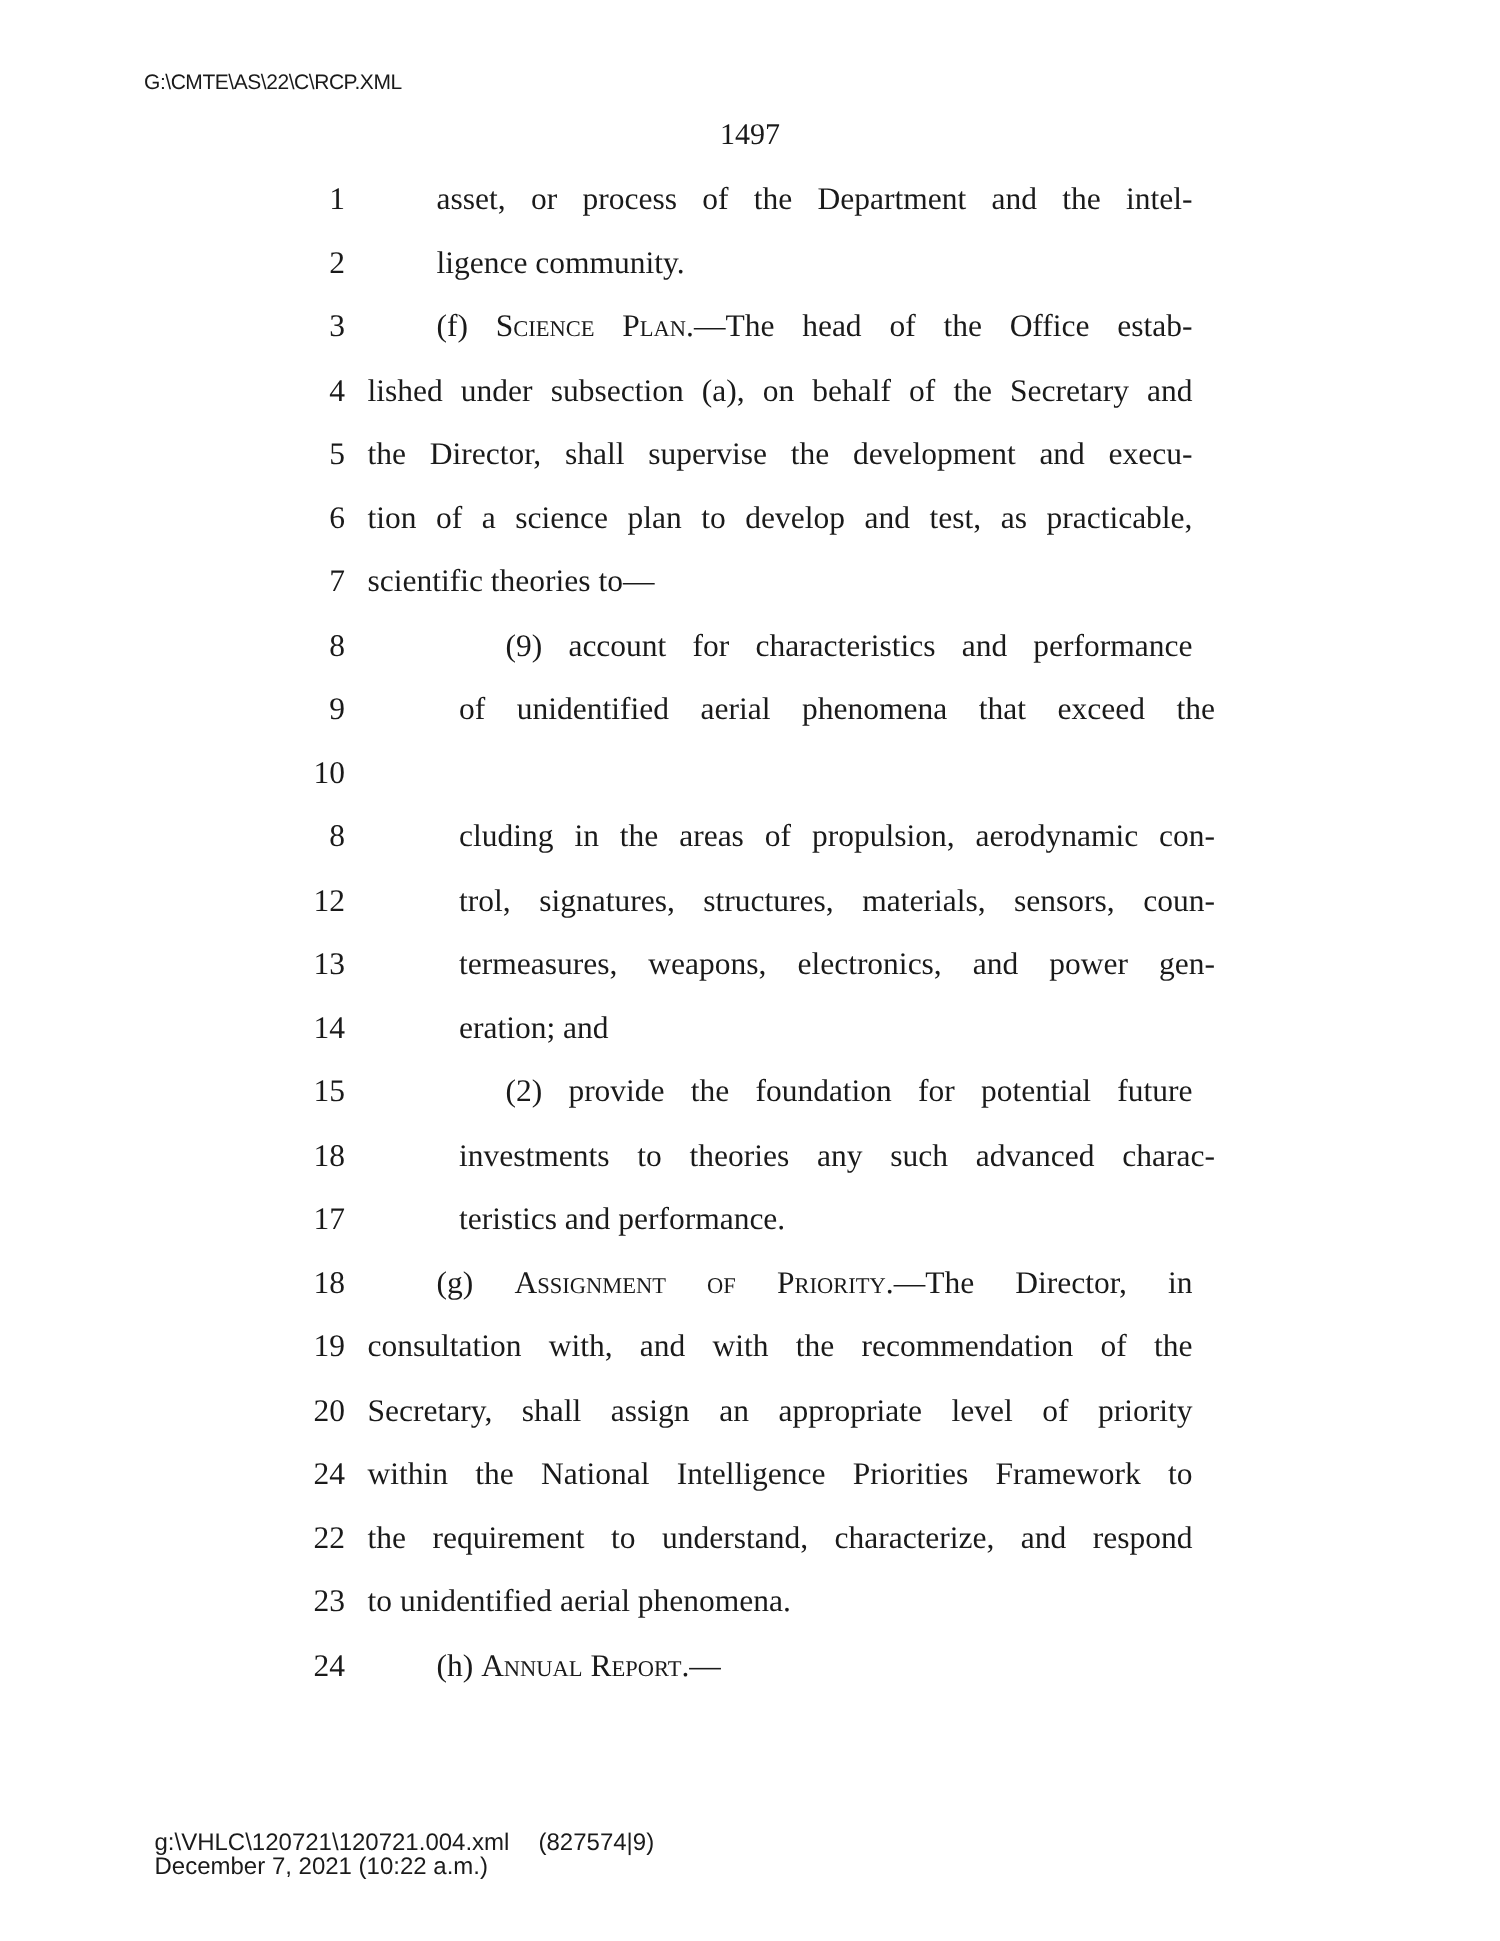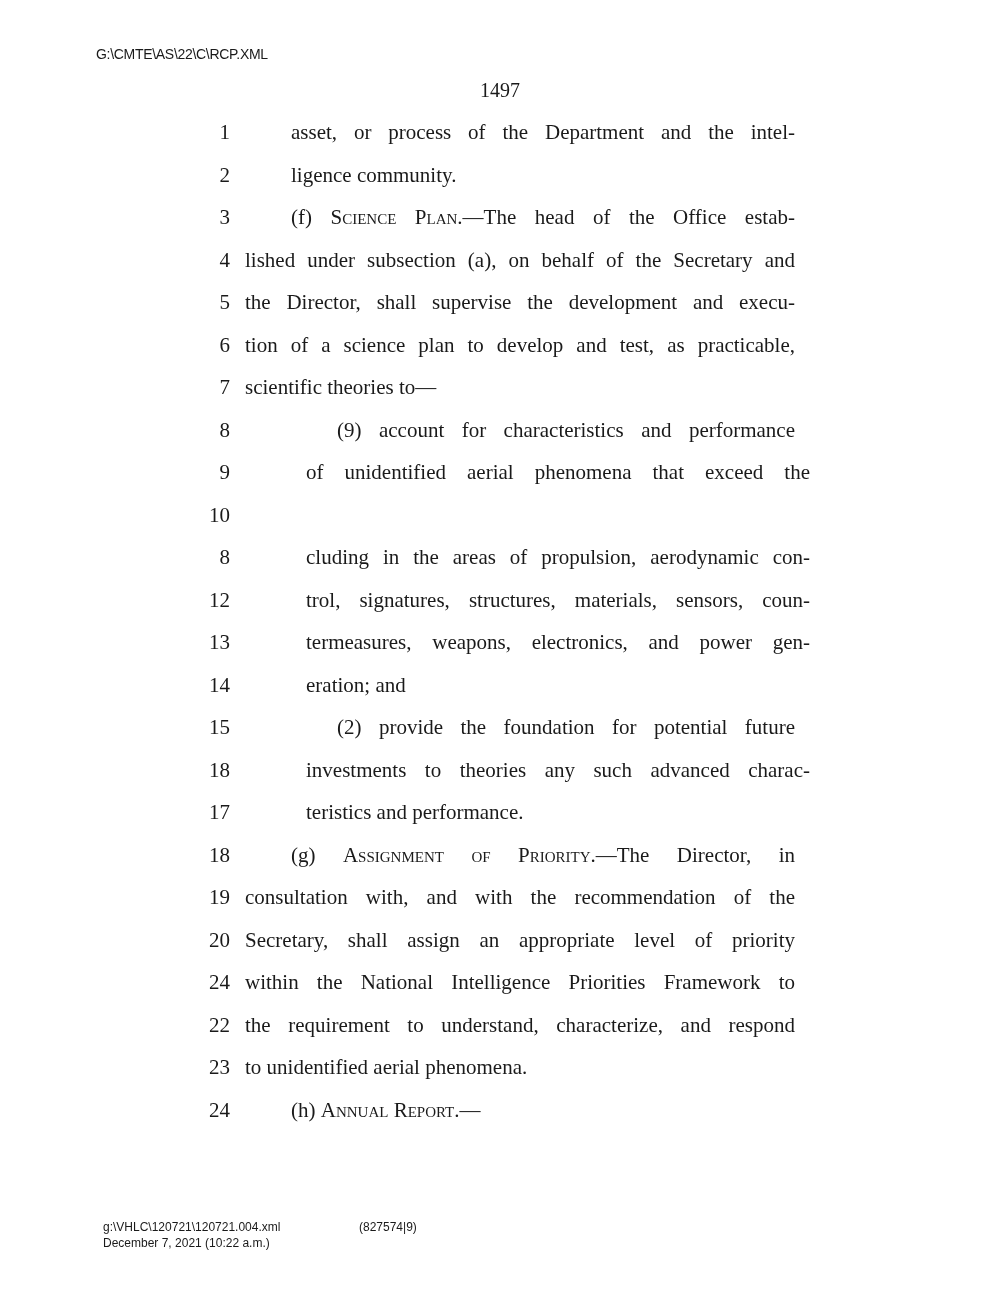--- a/index.html
+++ b/index.html
@@ -6,21 +6,21 @@
   body { width: 1000px; height: 1294px; position: relative; overflow: hidden; color: #1a1a1a; }
   .header-path { position: absolute; left: 96px; top: 46px; font-family: Liberation Sans, sans-serif; font-size: 14px; letter-spacing: -0.3px; }
   .page-num { position: absolute; left: 0; width: 1000px; text-align: center; top: 79px; font-family: Liberation Serif, serif; font-size: 20px; }
   .line { position: absolute; left: 0; width: 1000px; height: 30px; font-family: "Liberation Serif", serif; font-size: 21px; line-height: 30px; }
   .ln { position: absolute; left: 190px; width: 40px; text-align: right; }
   .tx { position: absolute; left: 245px; width: 550px; white-space: nowrap; }
   .tx.justify { text-align: justify; text-align-last: justify; white-space: normal; }
   .i1 { left: 291px; width: 504px; }
   .i2 { left: 306px; width: 504px; }
   .sc { font-variant: small-caps; }
-  .footer { position: absolute; left: 103px; font-family: "Liberation Sans", sans-serif; font-size: 12px; }
+  .footer { position: absolute; left: 103px; font-family: "Liberation Sans", sans-serif; font-size: 16px; }
   .footer .id { position: absolute; left: 232px; top: 0; margin-left: 24px; }
 </style>
 </head>
 <body>
 
 <div class="header-path">G:\CMTE\AS\22\C\RCP.XML</div>
 <div class="page-num">1497</div>
 
 <div>
   <div class="line" style="top:117px">

